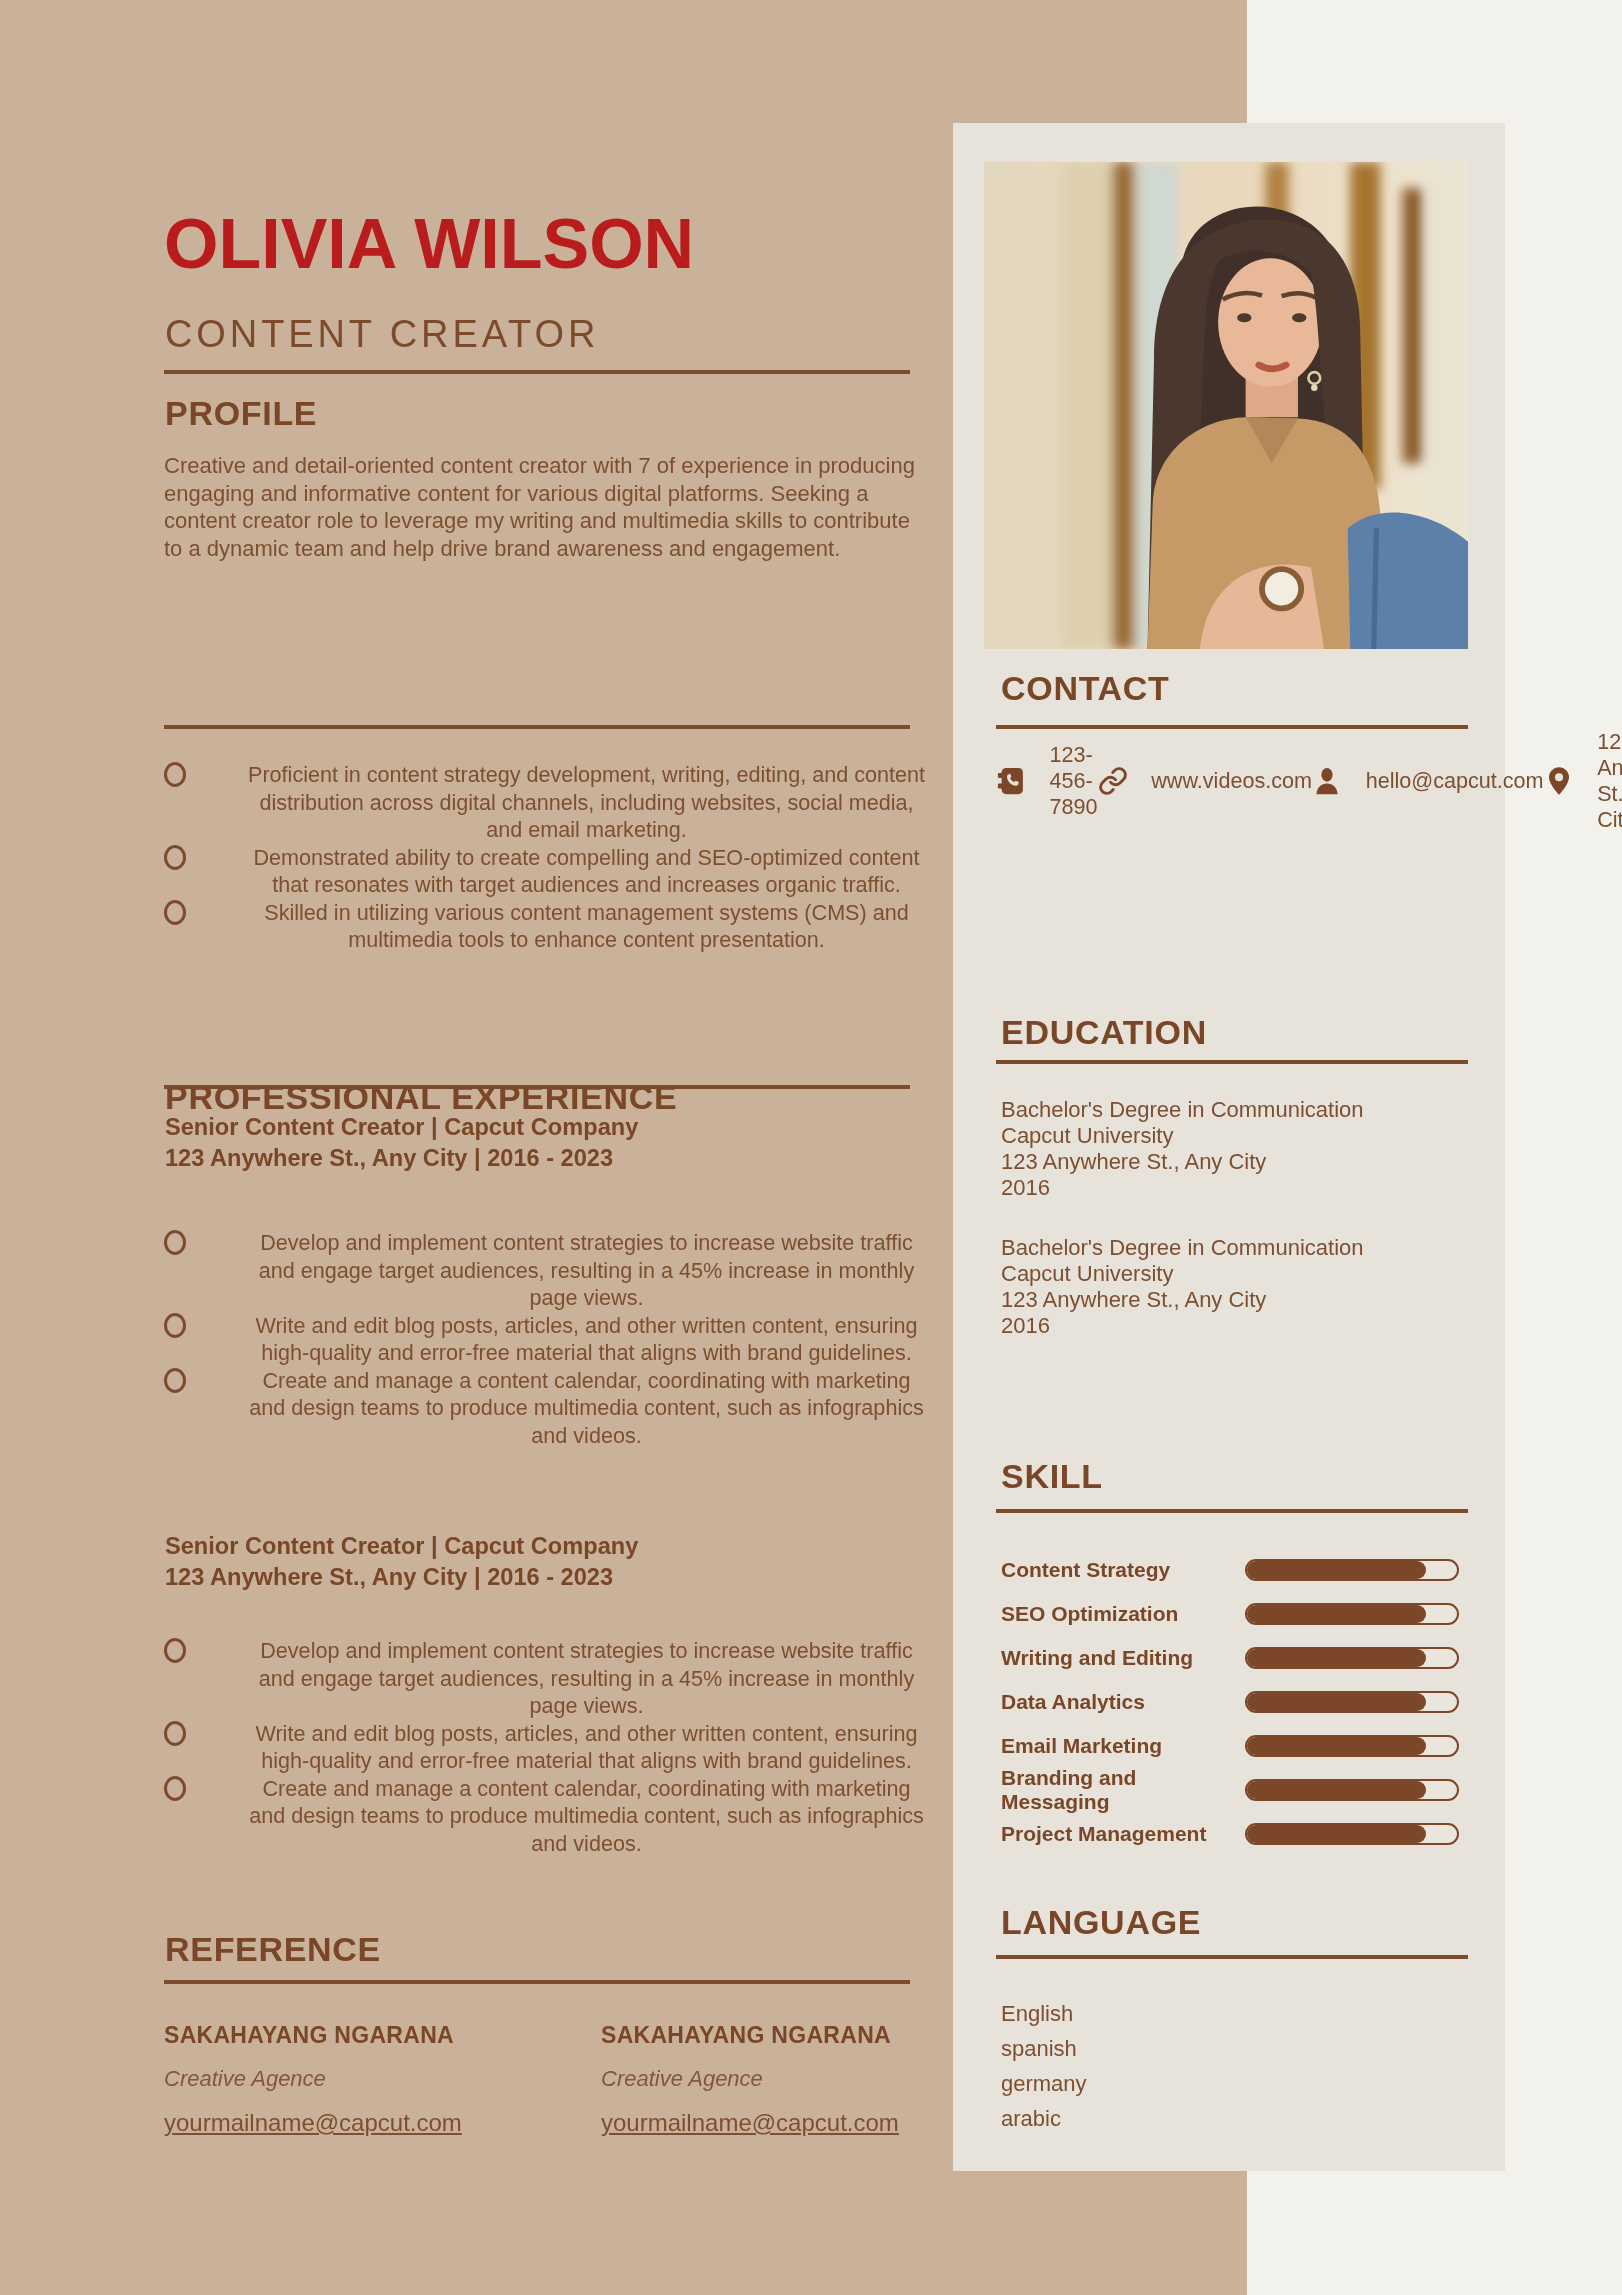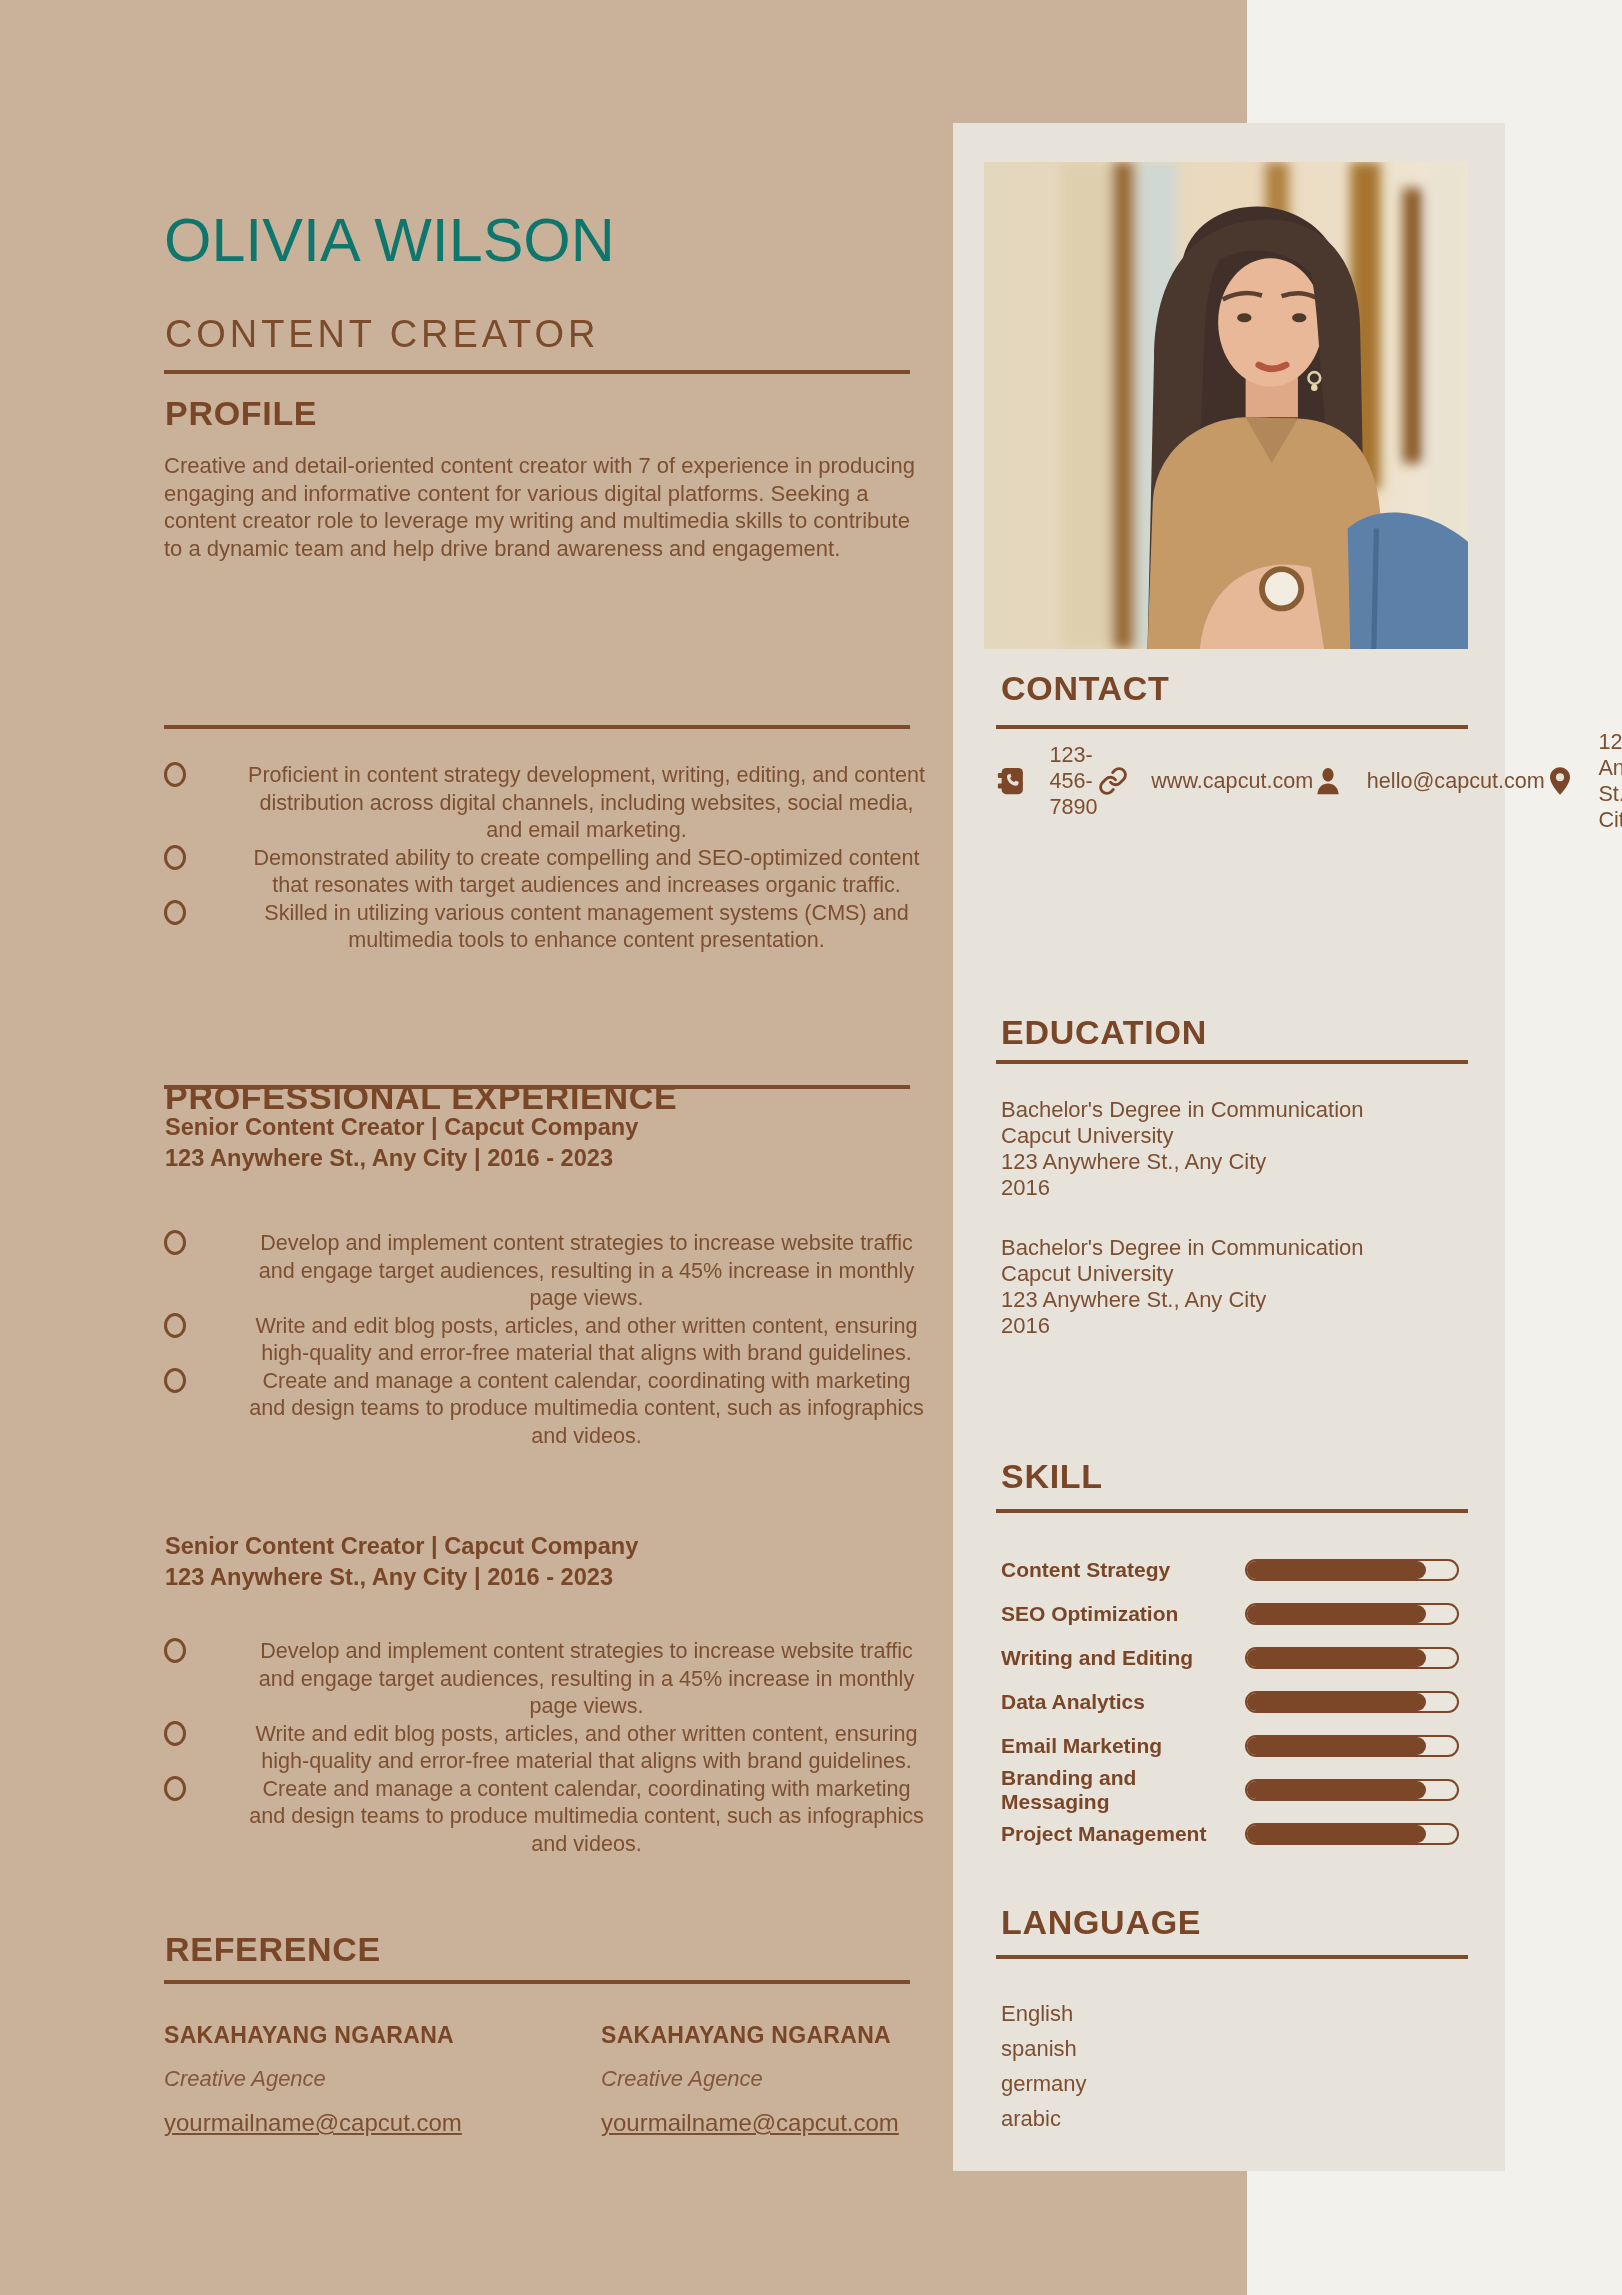--- a/index.html
+++ b/index.html
@@ -3,21 +3,21 @@
 <meta charset="utf-8">
 <style>
   html,body{margin:0;padding:0;background:#f2f1ec;}
   .page{position:relative;width:1623px;height:2295px;background:#f2f1ec;overflow:hidden;
         font-family:"Liberation Sans", sans-serif;color:#7d4f31;}
   .abs{position:absolute;}
   .tan{left:0;top:0;width:1247px;height:2295px;background:#c9b299;}
   .card{left:953px;top:123px;width:552px;height:2048px;background:#e7e3da;}
   .photo-frame{left:984px;top:162px;width:484px;height:487px;overflow:hidden;}
   
-  .name{left:164px;top:208px;font-size:61px;font-weight:400;color:#0f766e;line-height:1.05;letter-spacing:0;}
+  .name{left:164px;top:208px;font-size:70px;font-weight:700;color:#b91c1c;line-height:1.05;letter-spacing:0;}
   .subtitle{left:165px;top:313px;font-size:38px;font-weight:500;color:#7c4b2c;letter-spacing:3.9px;}
   .rule{height:3.9px;background:#7c4b2c;}
   .rule-left{left:164px;width:746px;}
   .rule-right{left:996px;width:472px;}
   .h-sec{font-size:34px;font-weight:700;color:#7a4628;letter-spacing:0.7px;}
   .body-text{font-size:22px;line-height:27.5px;color:#7d4f31;}
   .para{left:164px;top:452px;width:753px;}
   .blist{left:164px;display:flex;flex-direction:column;}
   .bullet-item{display:flex;align-items:flex-start;}
   .bullet-ring{flex:none;width:22px;height:25px;border:3.3px solid #7c4b2c;border-radius:50%;
@@ -198,21 +198,21 @@
       </span>
       <span class="contact-text">123-456-7890</span>
     </div>
     <div class="contact-row">
       <span class="cicon">
         <svg viewBox="0 0 24 24" fill="none" stroke="#7c4729" stroke-width="2.3" stroke-linecap="round" stroke-linejoin="round">
             <path d="M10 13a5 5 0 0 0 7.54.54l3-3a5 5 0 0 0-7.07-7.07l-1.72 1.71"></path>
             <path d="M14 11a5 5 0 0 0-7.54-.54l-3 3a5 5 0 0 0 7.07 7.07l1.71-1.71"></path>
           </svg>
       </span>
-      <span class="contact-text">www.capcut.com</span>
+      <span class="contact-text">www.videos.com</span>
     </div>
     <div class="contact-row">
       <span class="cicon">
         <svg viewBox="0 0 48 48" fill="#7c4729">
             <ellipse cx="24" cy="14" rx="9" ry="11"></ellipse>
             <path d="M7 45c1-11 8-17 17-17s16 6 17 17z"></path>
           </svg>
       </span>
       <span class="contact-text">hello@capcut.com</span>
     </div>

